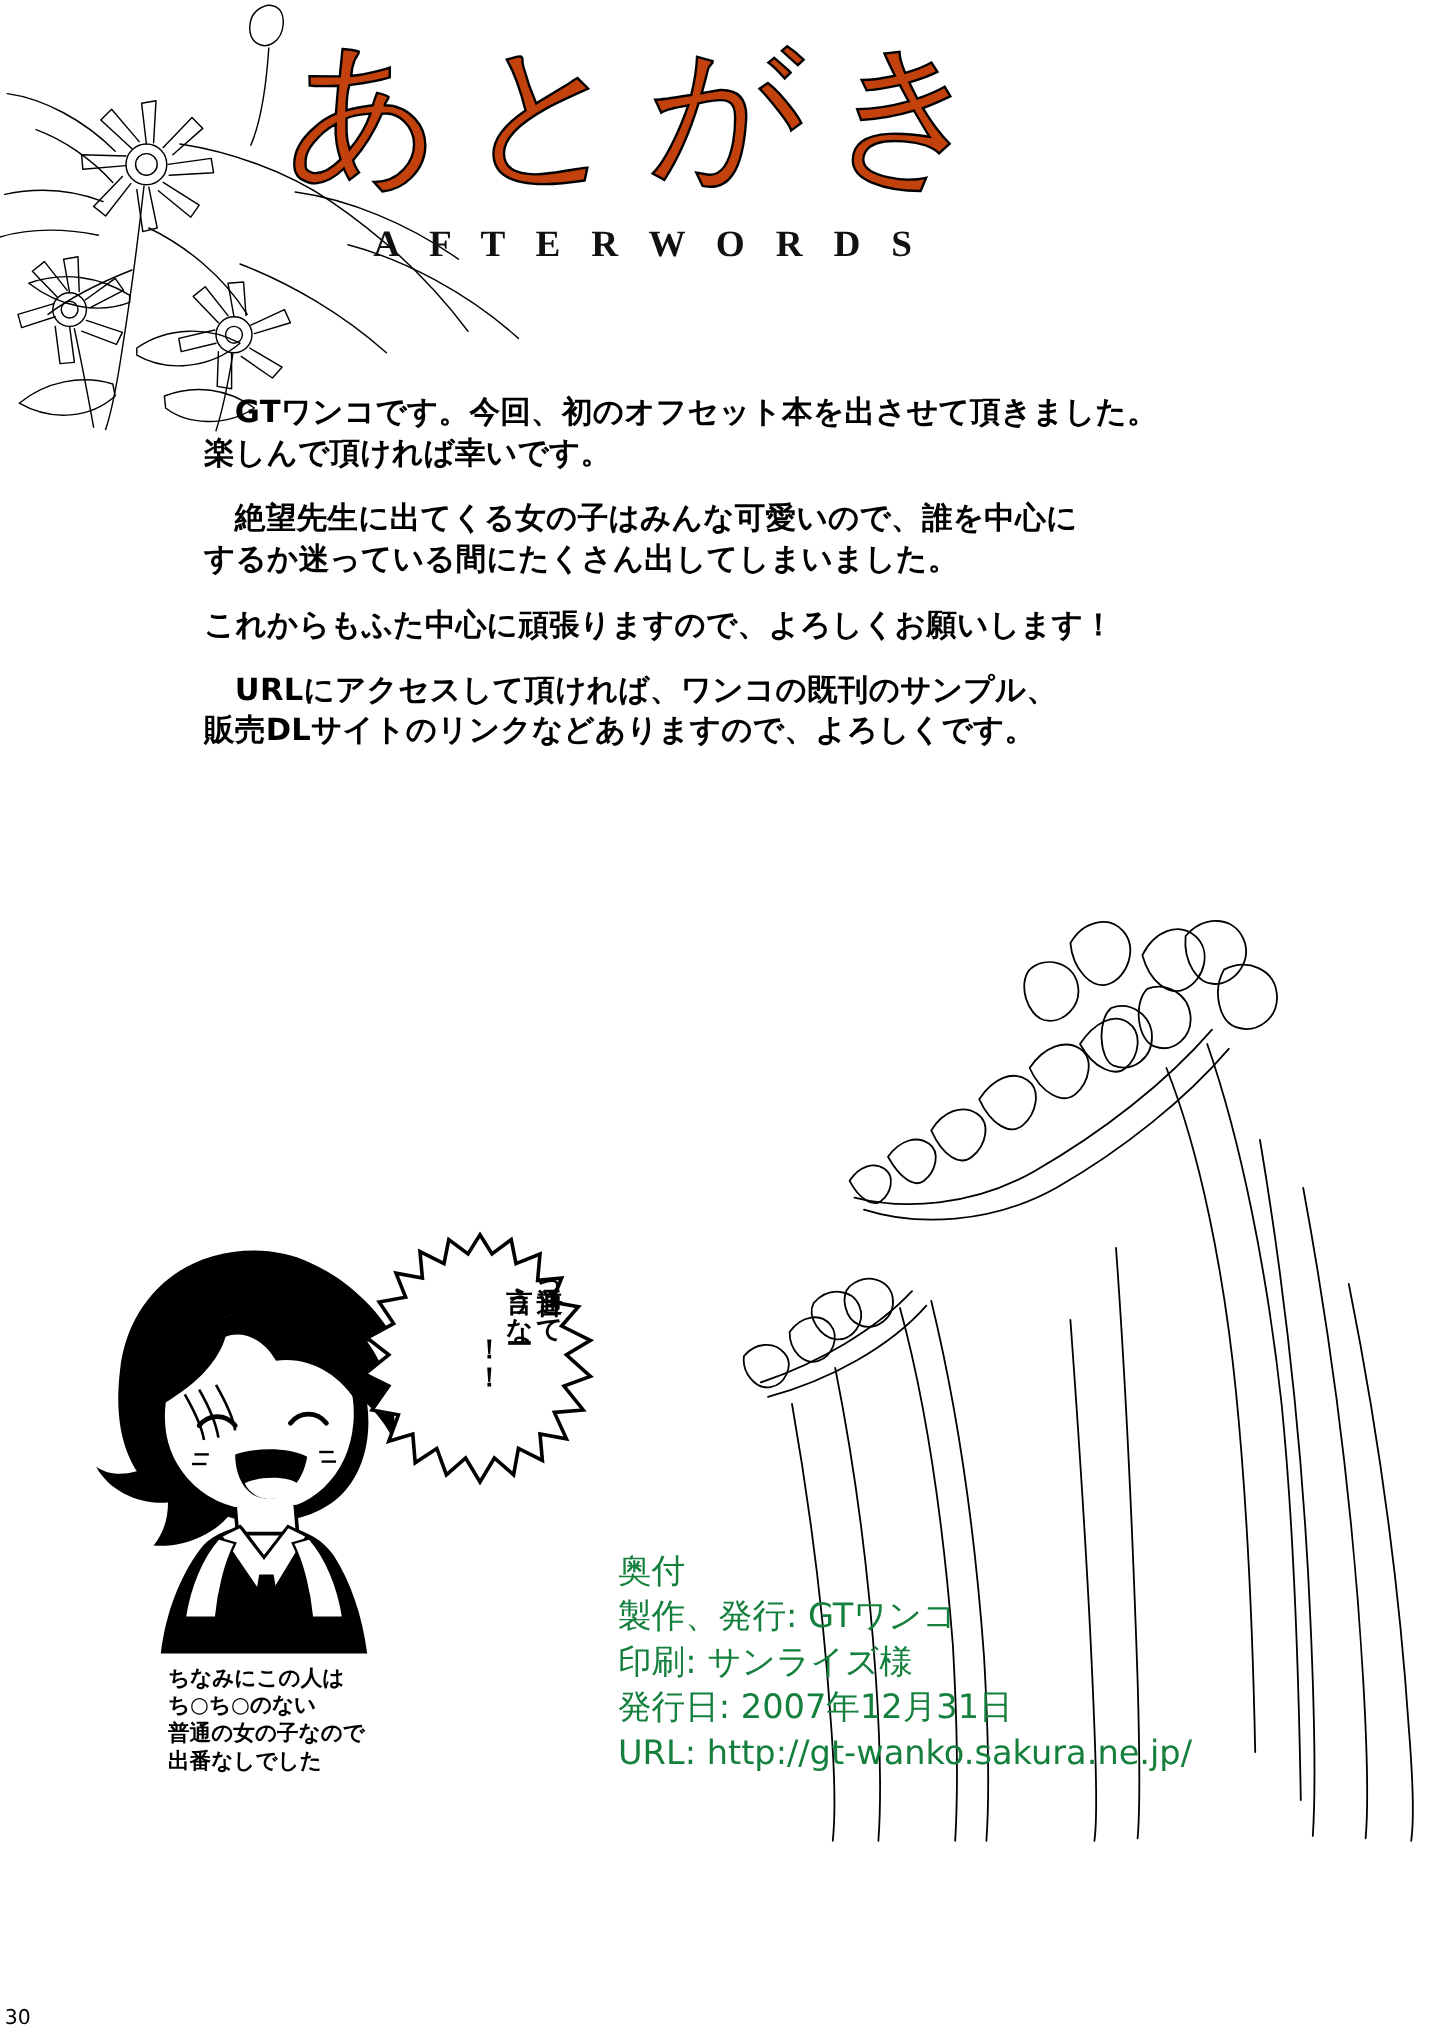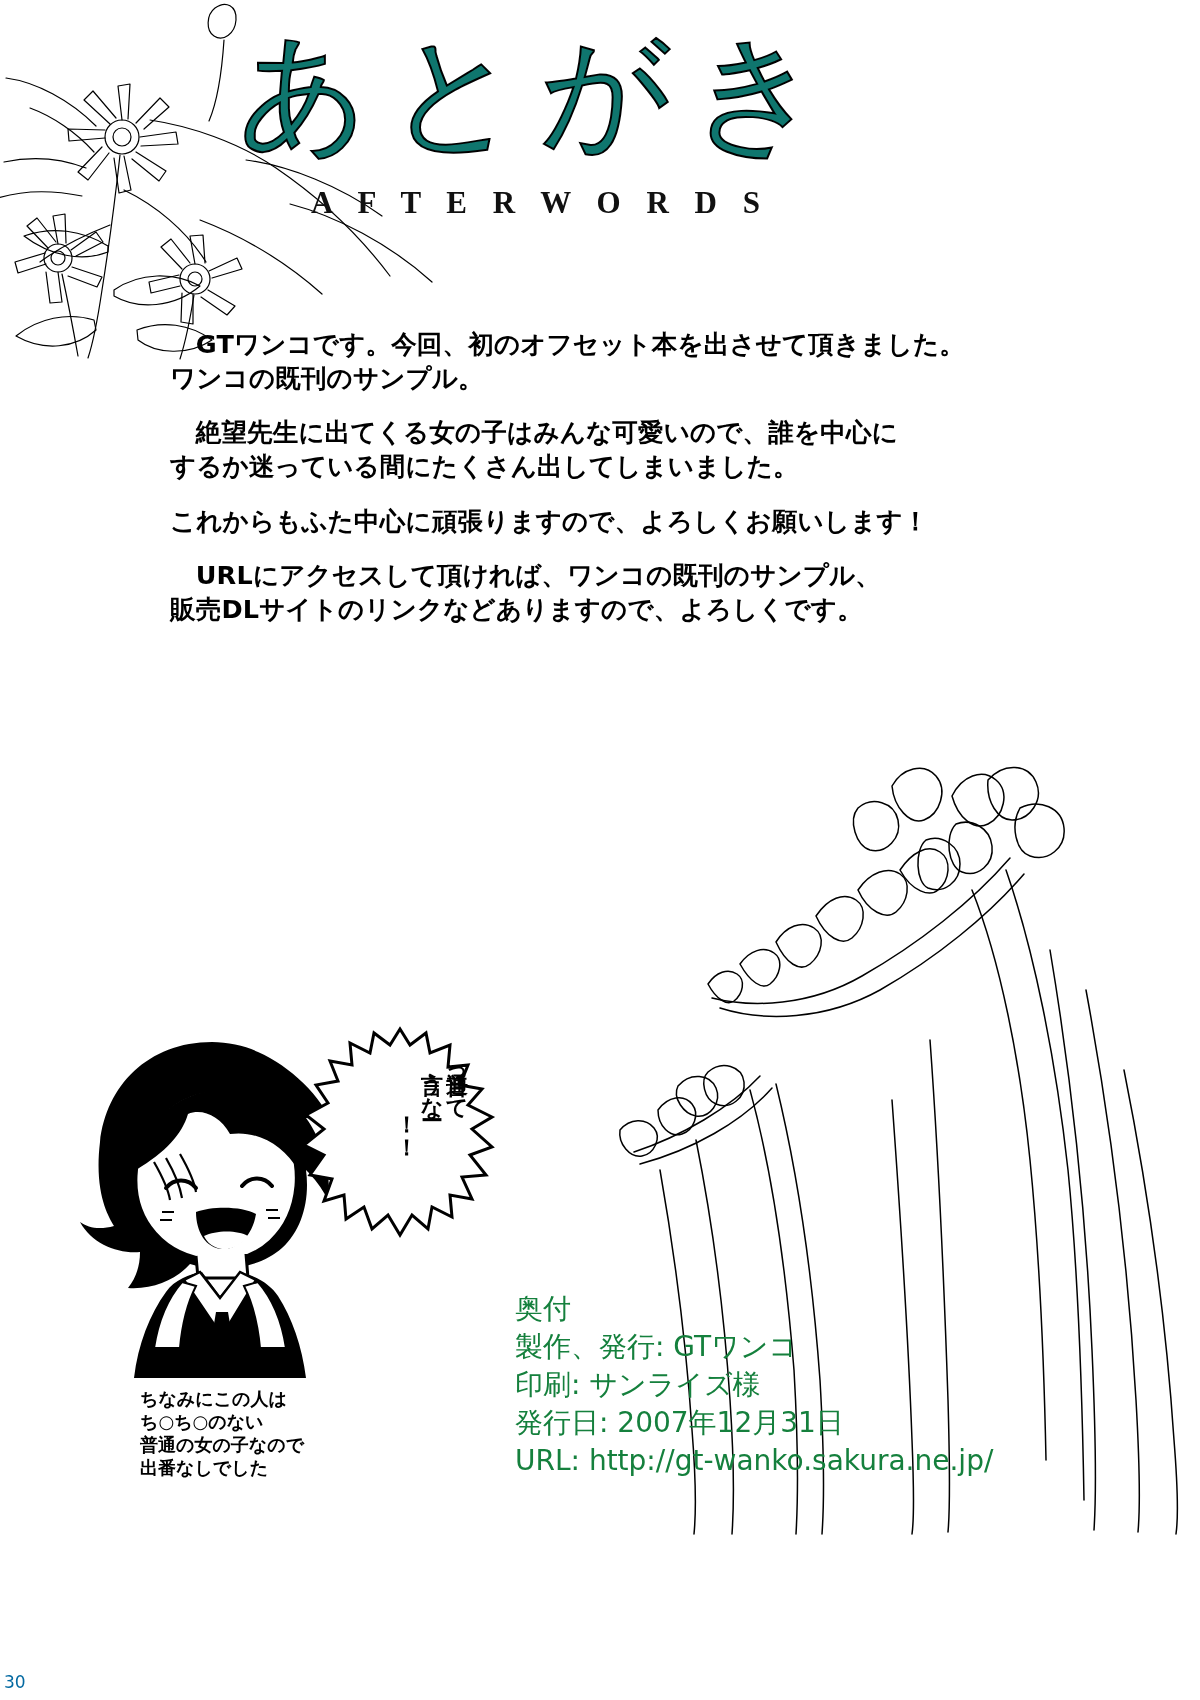--- a/index.html
+++ b/index.html
@@ -18,26 +18,26 @@
 
   
   #title-block {
     position: absolute;
     left: 180px;
     top: 18px;
     width: 720px;
     text-align: center;
   }
   #title-jp {
-    font-family: Liberation Serif, serif;
+    font-family: Liberation Sans, sans-serif;
     font-size: 128px;
     line-height: 1.18;
     letter-spacing: 20px;
     font-weight: 300;
-    color: #0f766e;
+    color: #c2410c;
     -webkit-text-stroke: 2px #000000;
     text-stroke: 2px #000000;
     white-space: nowrap;
   }
   #title-en {
     margin-top: 16px;
     font-family: Liberation Serif, serif;
     font-size: 31px;
     letter-spacing: 9px;
     font-weight: 700;
@@ -133,21 +133,21 @@
   }
   #colophon div { white-space: pre; }
 
   
   #page-number {
     position: absolute;
     left: 4px;
     top: 1672px;
     font-family: "DejaVu Sans", sans-serif;
     font-size: 17px;
-    color: #0369a1;
+    color: #000000;
   }
 </style>
 </head>
 <body>
 
 <div class="deco" id="deco-daisies">
   <svg viewBox="0 0 540 380" width="540" height="380" fill="none" stroke="#000" stroke-width="1.2" stroke-linecap="round" stroke-linejoin="round">
 
     <g>
       <circle cx="132" cy="147" r="17"></circle>
@@ -212,21 +212,21 @@
   </svg>
 </div>
 
 <div id="title-block">
   <div id="title-jp">あとがき</div>
   <div id="title-en">A F T E R W O R D S</div>
 </div>
 
 <div id="afterword-body">
   <p>　GTワンコです。今回、初のオフセット本を出させて頂きました。
-ワンコの既刊のサンプル。</p>
+楽しんで頂ければ幸いです。</p>
   <p>　絶望先生に出てくる女の子はみんな可愛いので、誰を中心に
 するか迷っている間にたくさん出してしまいました。</p>
   <p>これからもふた中心に頑張りますので、よろしくお願いします！</p>
   <p>　URLにアクセスして頂ければ、ワンコの既刊のサンプル、
 販売DLサイトのリンクなどありますので、よろしくです。</p>
 </div>
 
 <div class="deco" id="deco-freesia">
   <svg viewBox="0 0 600 800" width="600" height="800" fill="none" stroke="#000" stroke-width="1.5" stroke-linecap="round" stroke-linejoin="round">
 

